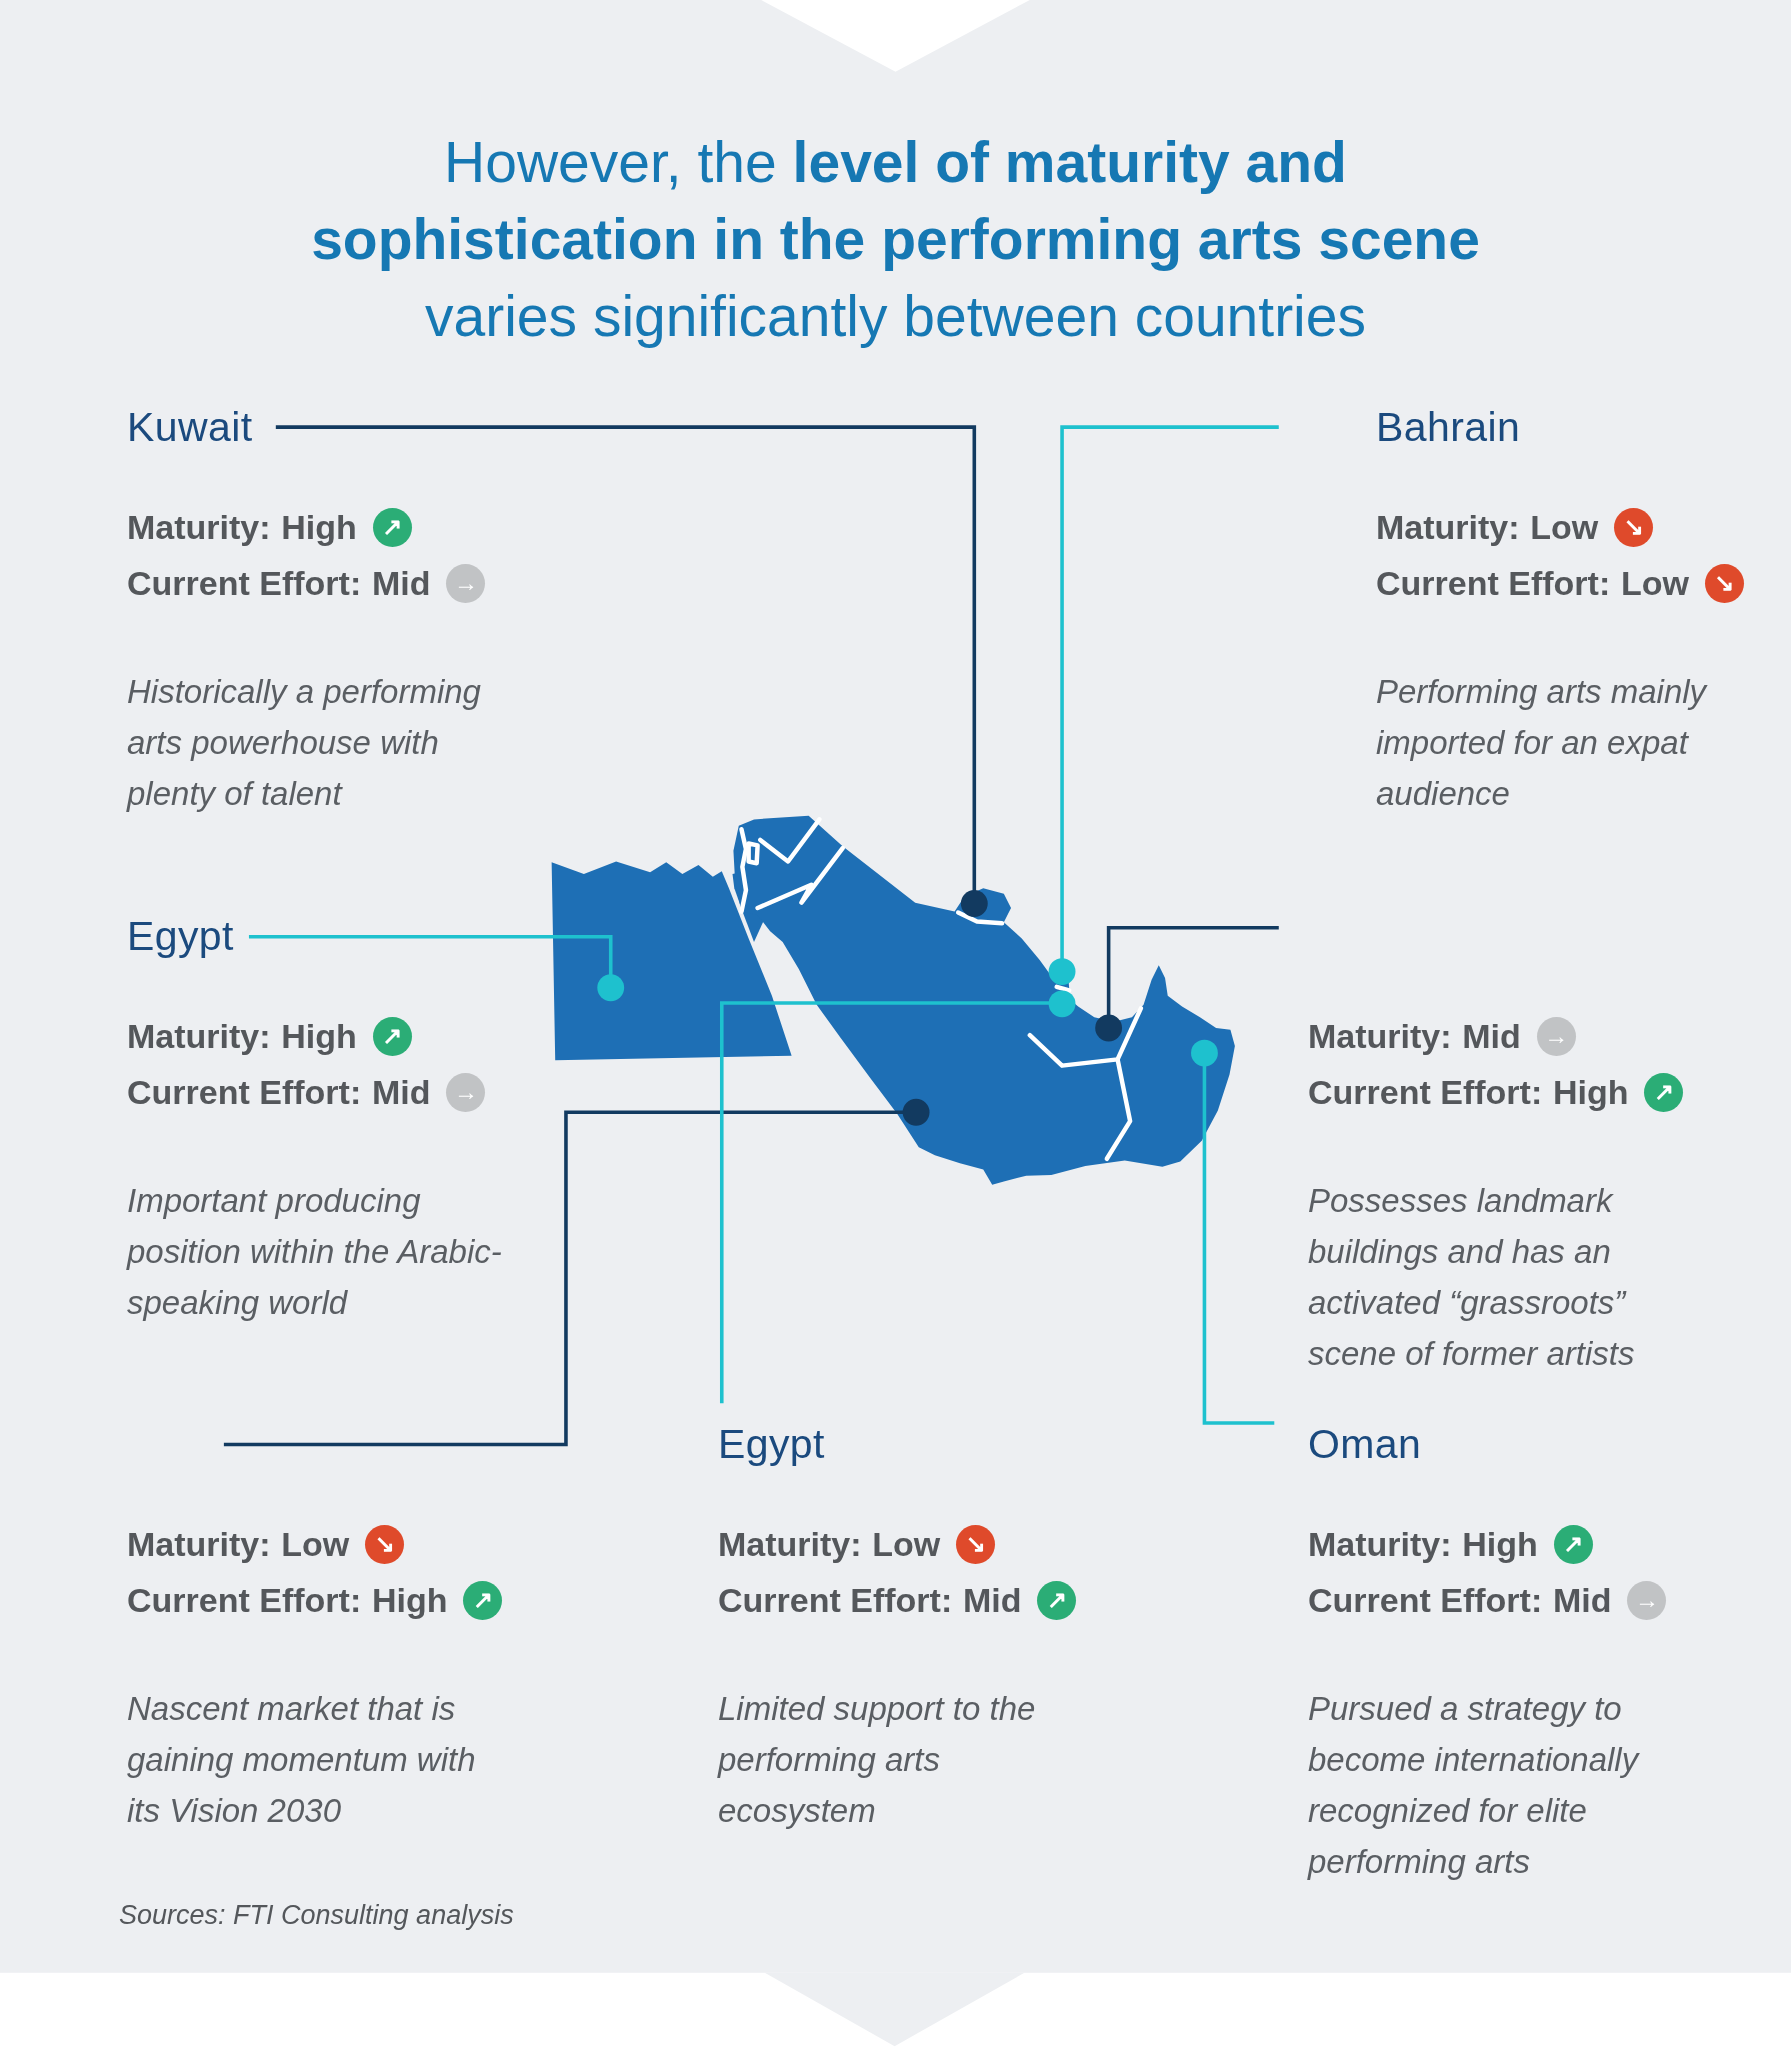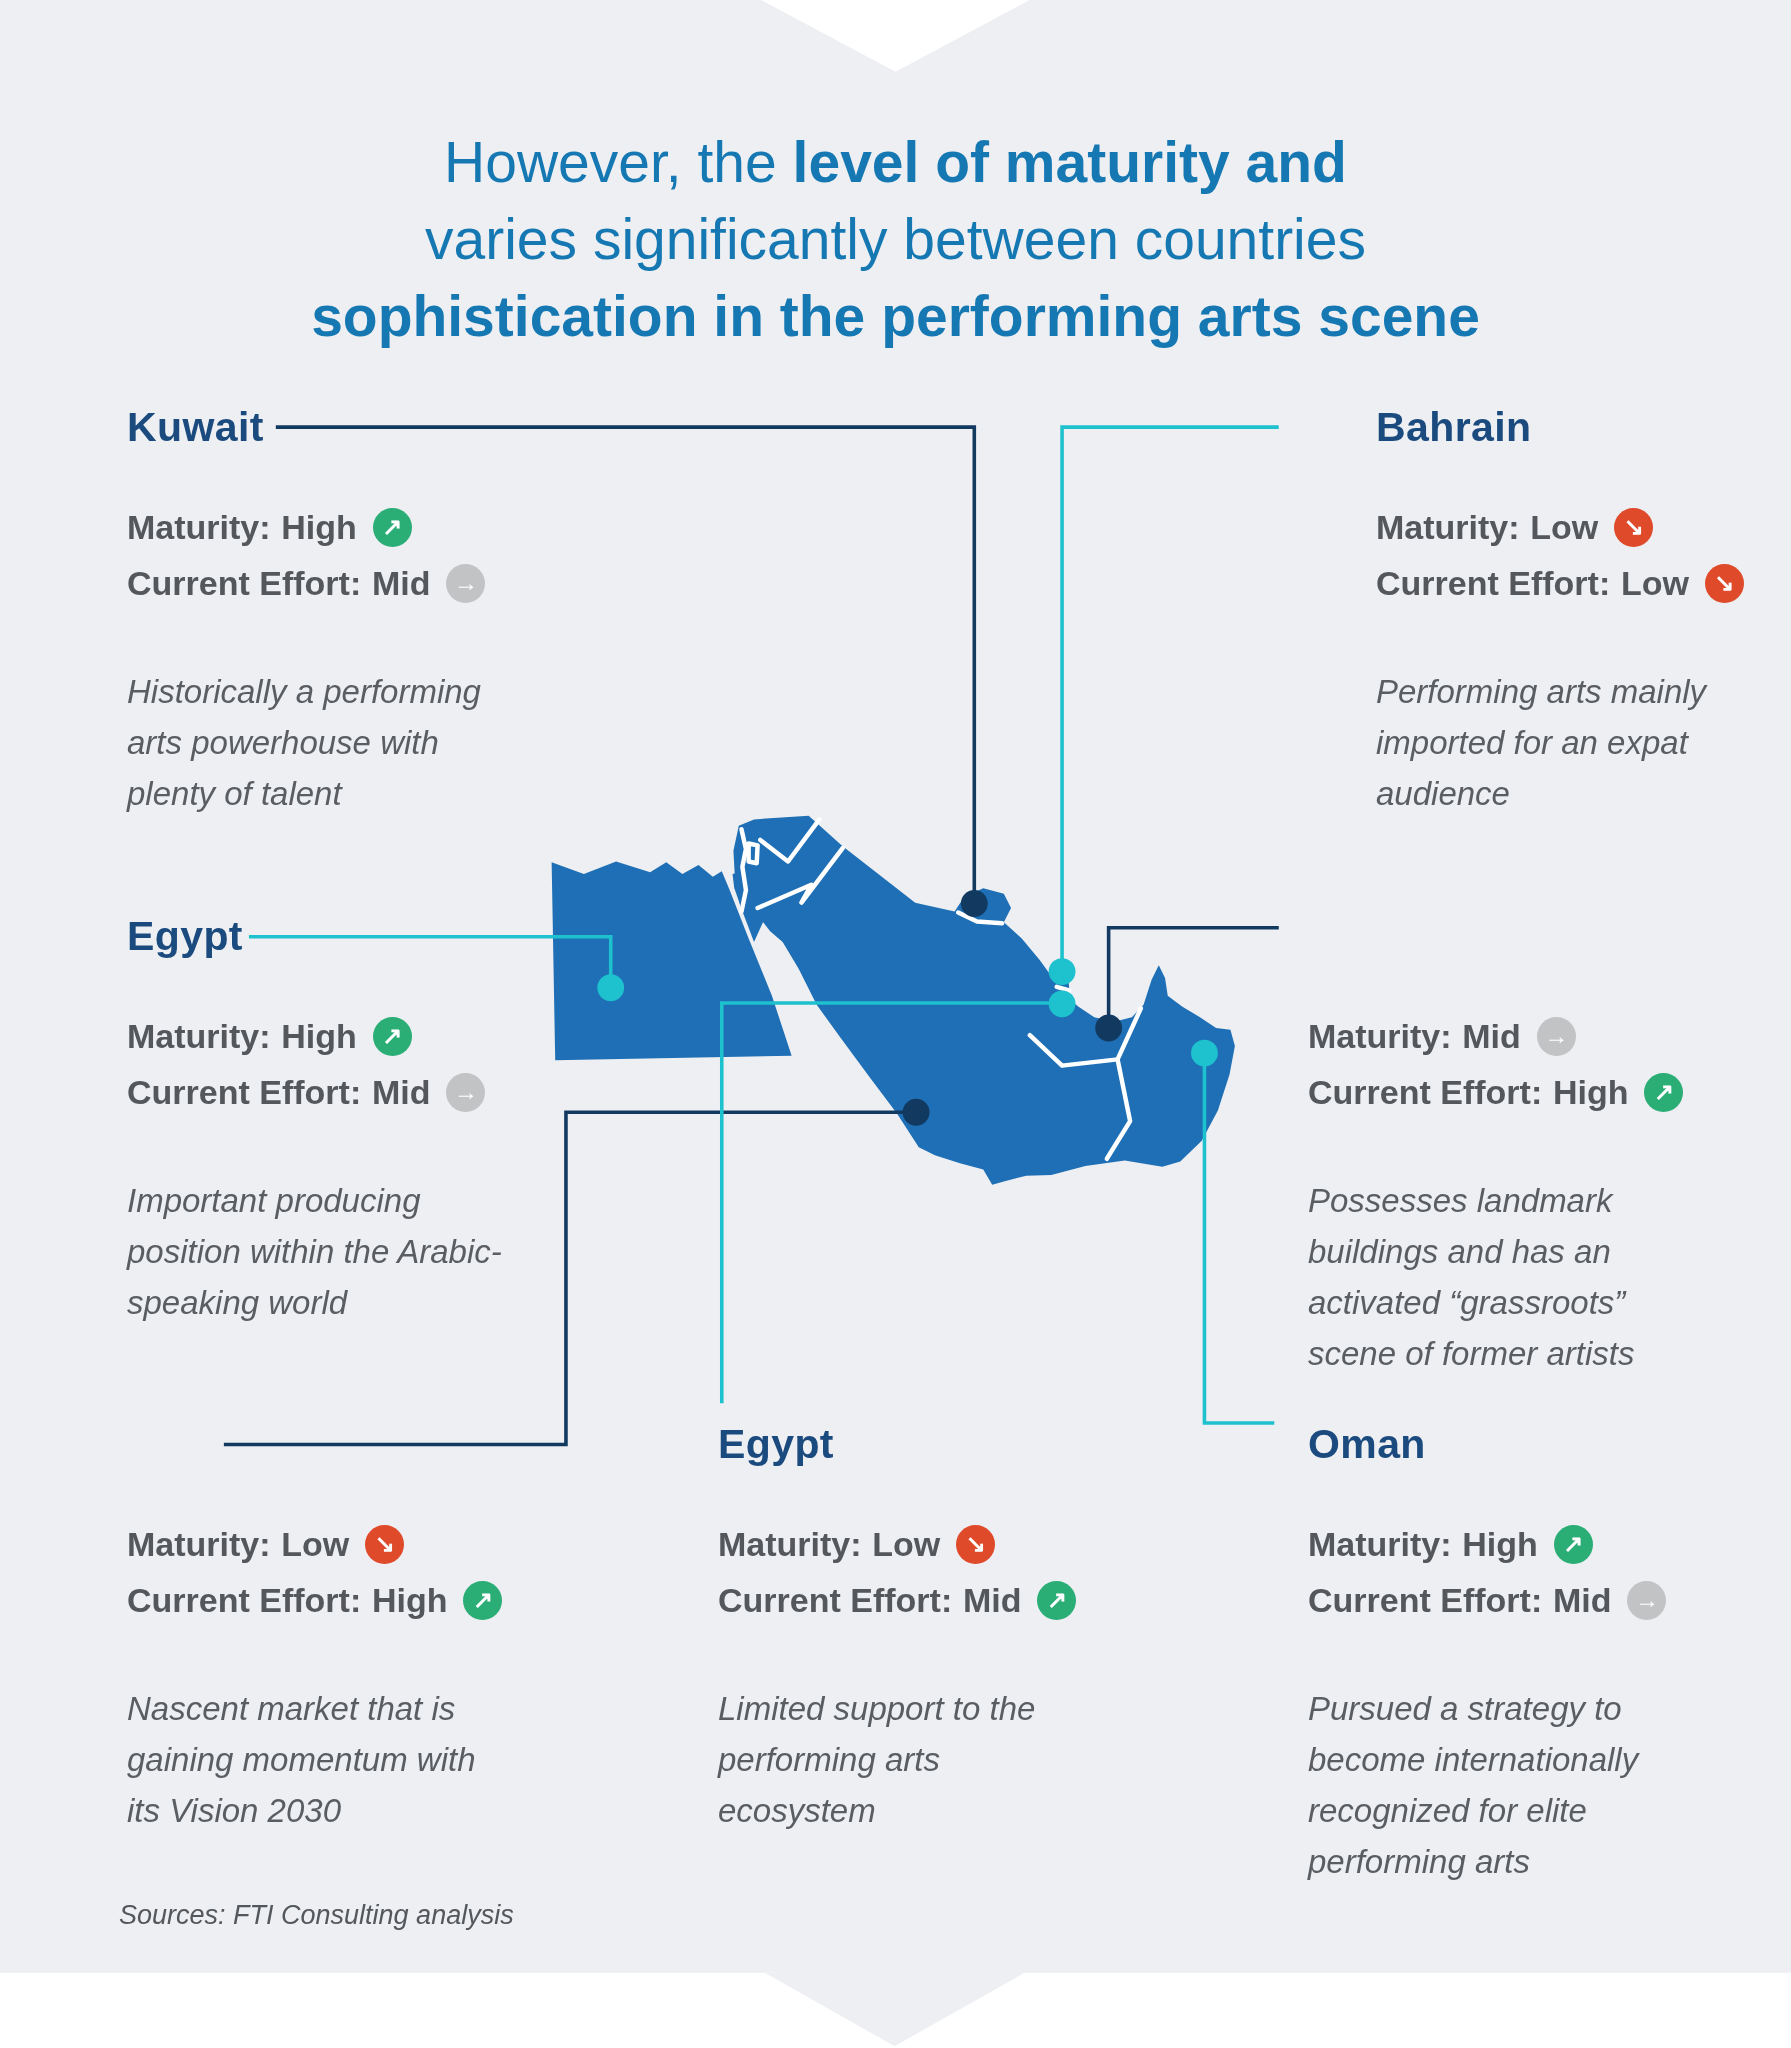--- a/index.html
+++ b/index.html
@@ -27,21 +27,21 @@
     position:absolute;top:124px;left:0;width:1791px;
     text-align:center;z-index:1;
     color:var(--title-blue);
     font-size:57px;line-height:77px;font-weight:400;
   }
   .main-title b{font-weight:700;}
 
   
   .country-block{position:absolute;width:421px;height:502px;z-index:1;}
   .country-name{
-    margin:0;font-size:41px;line-height:47px;font-weight:700;
+    margin:0;font-size:41px;line-height:47px;font-weight:400;
     color:var(--country-navy);letter-spacing:0.4px;
   }
   .stats{position:absolute;top:95px;left:0;}
   .stat-row{
     display:flex;align-items:center;height:56px;
     font-size:34px;font-weight:700;color:var(--text-gray);white-space:nowrap;
   }
   .stat-label{margin-right:10.7px;}
   .trend-icon{
     width:39px;height:39px;border-radius:50%;margin-left:16px;
@@ -116,22 +116,22 @@
     <circle cx="1186" cy="1121" r="15" fill="var(--accent-cyan)"></circle>
     <circle cx="1238" cy="1148" r="15" fill="var(--line-navy)"></circle>
     <circle cx="1345" cy="1176" r="15" fill="var(--accent-cyan)"></circle>
     <circle cx="1023" cy="1242" r="15" fill="var(--line-navy)"></circle>
     <circle cx="682" cy="1103" r="15" fill="var(--accent-cyan)"></circle>
   </g>
 </svg>
 
 <div class="main-title">
   <div><span>However, the </span><b>level of maturity and</b></div>
+  <div><b>sophistication in the performing arts scene</b></div>
   <div><span>varies significantly between countries</span></div>
-  <div><b>sophistication in the performing arts scene</b></div>
 </div>
 
 <section class="country-block" style="left:127px;top:404px">
   <h2 class="country-name">Kuwait</h2>
   <div class="stats">
     <div class="stat-row">
       <span class="stat-label">Maturity:</span>
       <span class="stat-value">High</span>
       <span class="trend-icon" style="background: rgb(43, 173, 118);">↗</span>
     </div>

